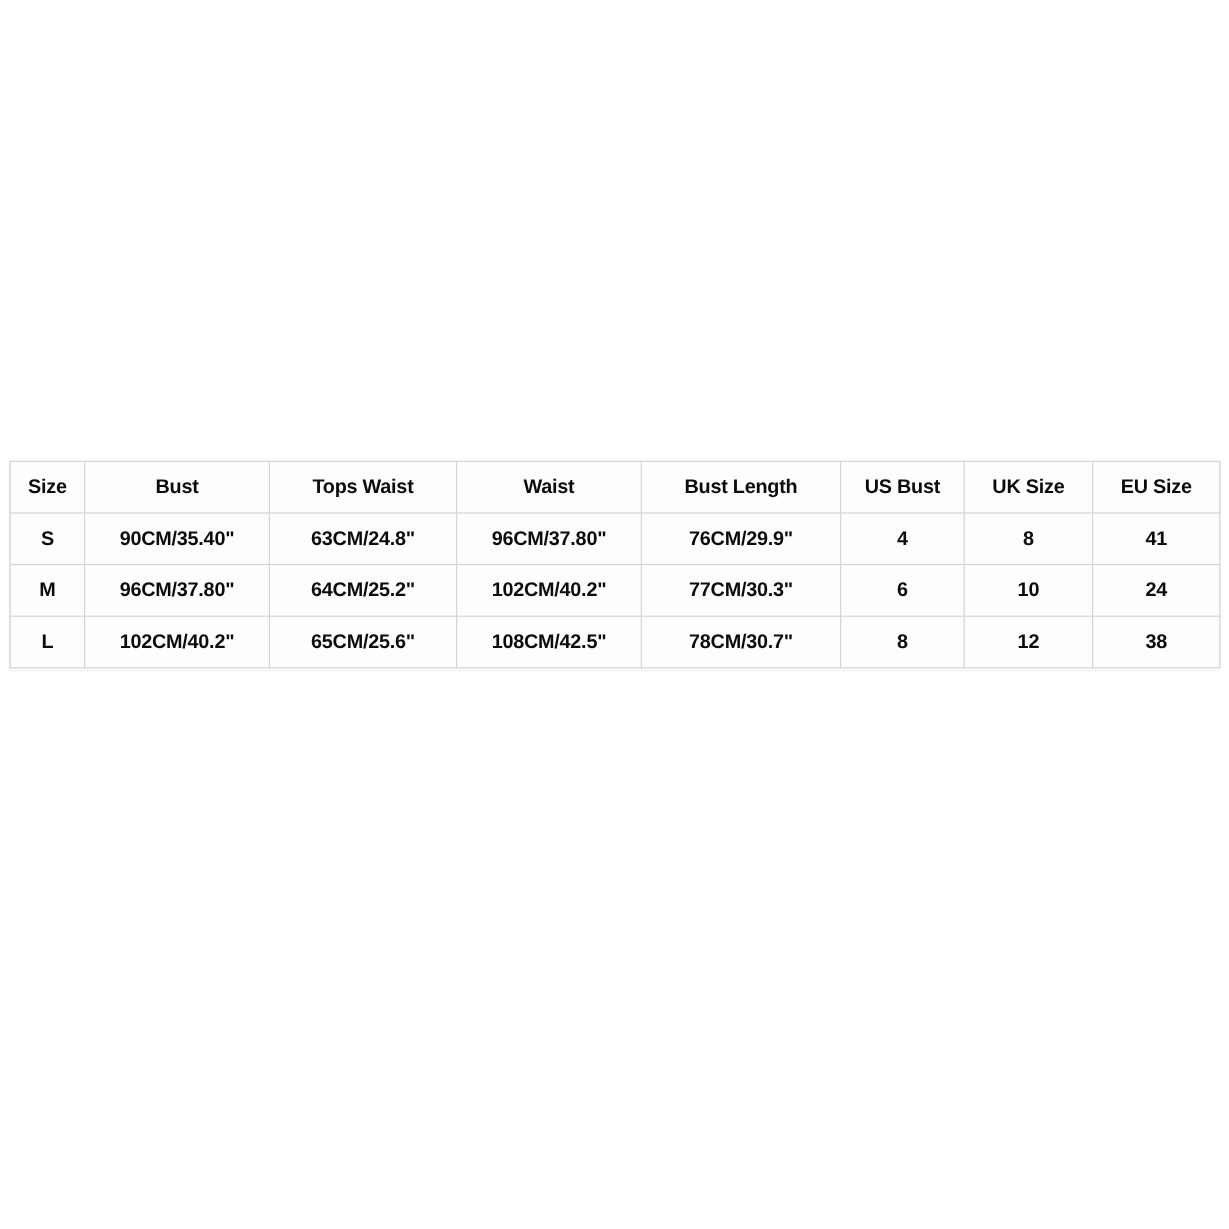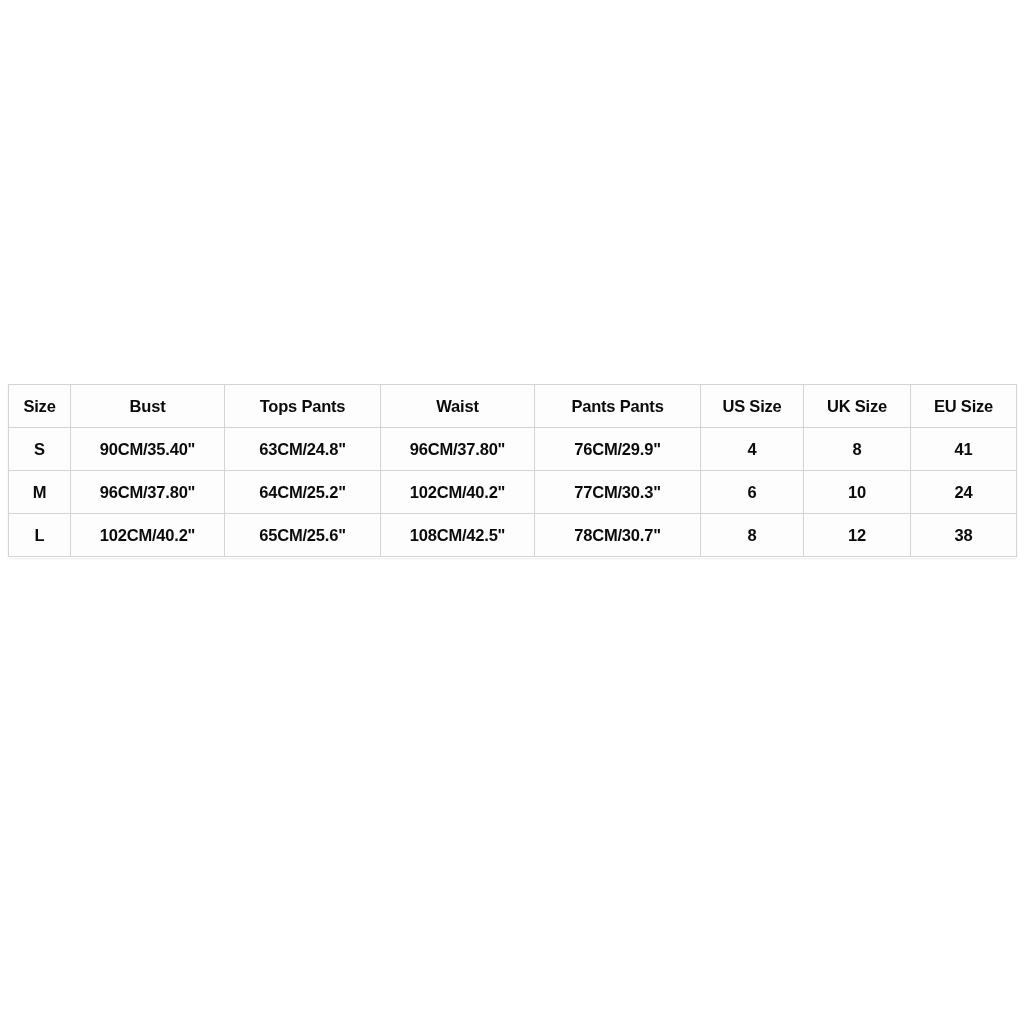--- a/index.html
+++ b/index.html
@@ -95,24 +95,24 @@
         <col class="c-pants">
         <col class="c-us">
         <col class="c-uk">
         <col class="c-eu">
       </colgroup>
 
       <thead>
         <tr>
           <th>Size</th>
           <th>Bust</th>
-          <th>Tops Pants</th>
+          <th>Tops Waist</th>
           <th>Waist</th>
-          <th>Pants Pants</th>
-          <th>US Size</th>
+          <th>Bust Length</th>
+          <th>US Bust</th>
           <th>UK Size</th>
           <th>EU Size</th>
         </tr>
       </thead>
 
       <tbody>
         <tr>
           <td>S</td>
           <td>90CM/35.40"</td>
           <td>63CM/24.8"</td>

